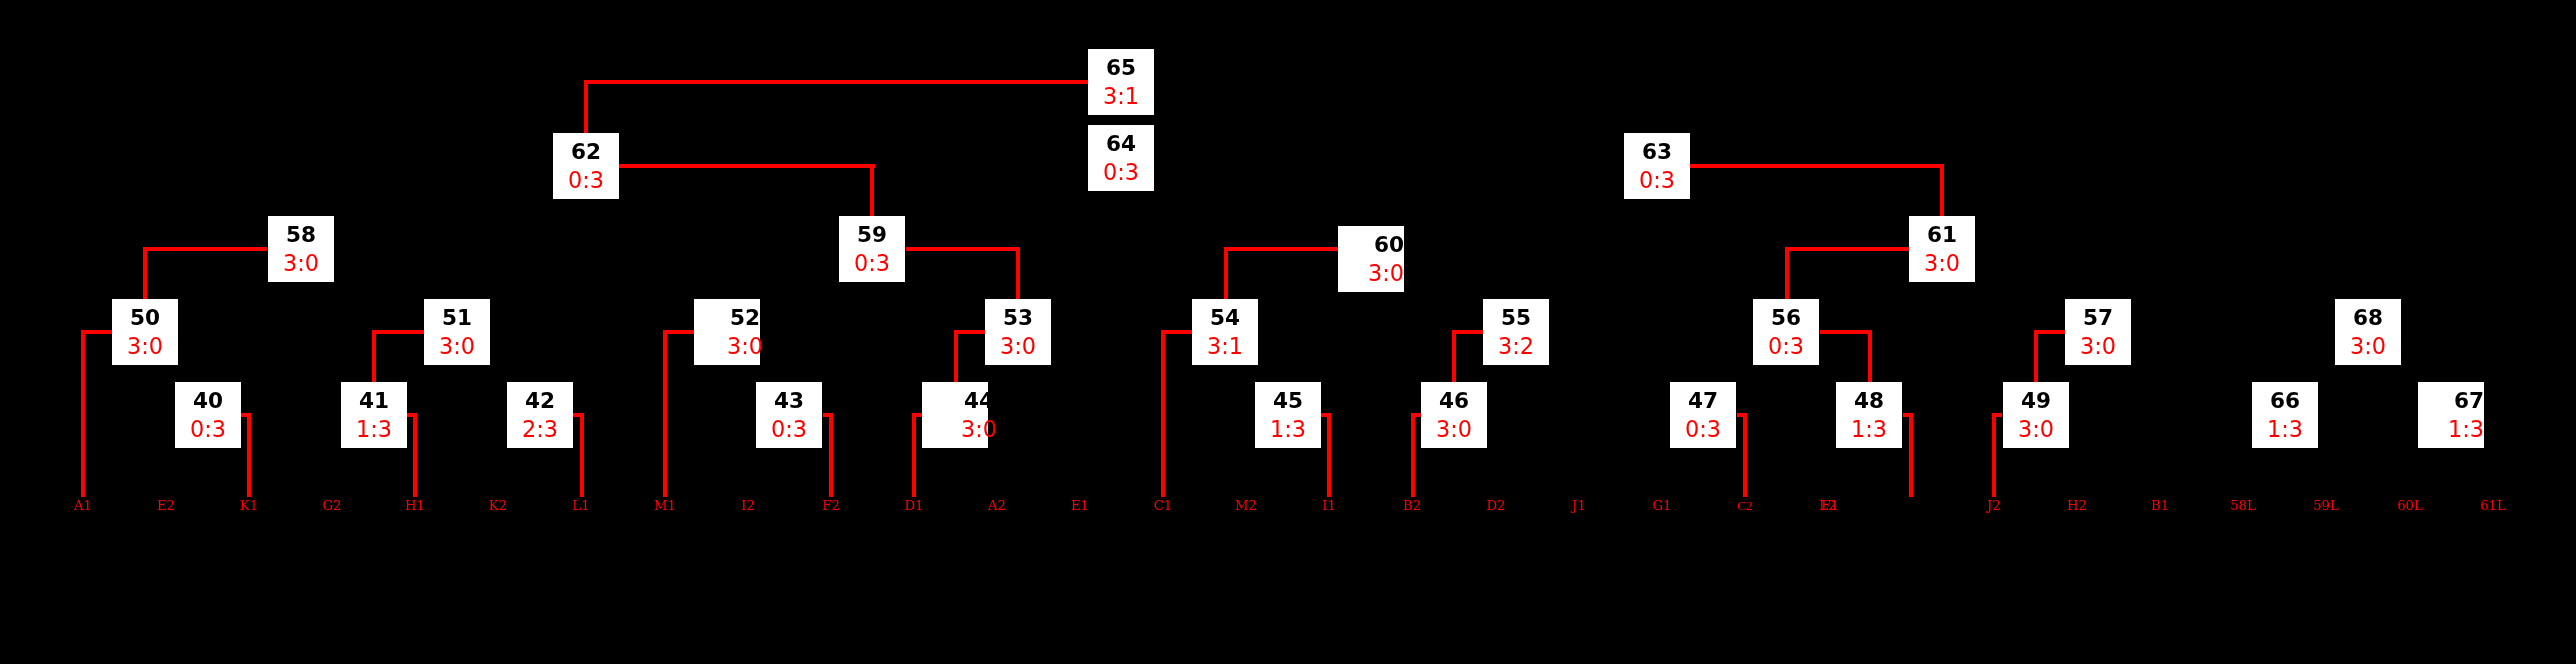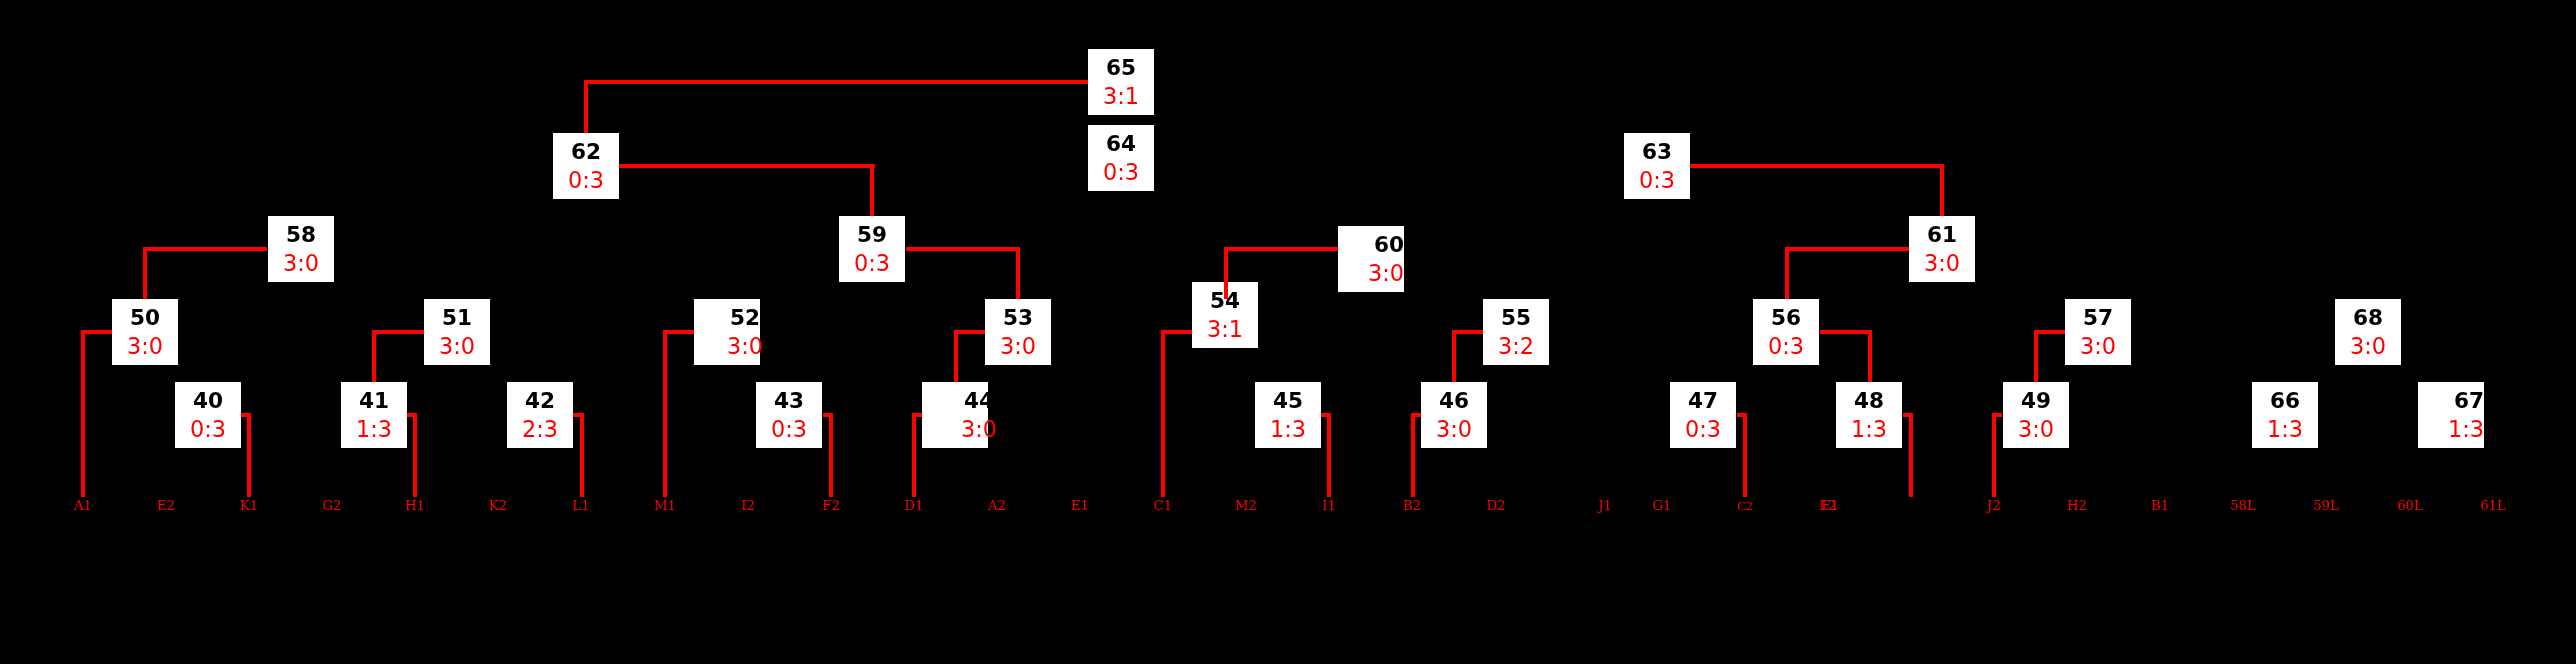--- a/index.html
+++ b/index.html
@@ -90,21 +90,21 @@
       <div class="score">3:0</div>
     </div>
     <div class="match" style="left: 694px; top: 299px; padding-left: 36px;">
       <div class="num">52</div>
       <div class="score">3:0</div>
     </div>
     <div class="match" style="left: 985px; top: 299px;">
       <div class="num">53</div>
       <div class="score">3:0</div>
     </div>
-    <div class="match" style="left: 1192px; top: 282px; align-items: center;">
+    <div class="match" style="left: 1192px; top: 299px; align-items: center;">
       <div class="num">54</div>
       <div class="score">3:1</div>
     </div>
     <div class="match" style="left: 1483px; top: 299px;">
       <div class="num">55</div>
       <div class="score">3:2</div>
     </div>
     <div class="match" style="left: 1753px; top: 299px;">
       <div class="num">56</div>
       <div class="score">0:3</div>
@@ -226,21 +226,21 @@
     <div class="leaf" style="left: 715px; top: 499px;">I2</div>
     <div class="leaf" style="left: 798px; top: 499px;">F2</div>
     <div class="leaf" style="left: 881px; top: 499px;">D1</div>
     <div class="leaf" style="left: 964px; top: 499px;">A2</div>
     <div class="leaf" style="left: 1047px; top: 499px;">E1</div>
     <div class="leaf" style="left: 1130px; top: 499px;">C1</div>
     <div class="leaf" style="left: 1213px; top: 499px;">M2</div>
     <div class="leaf" style="left: 1296px; top: 499px;">I1</div>
     <div class="leaf" style="left: 1379px; top: 499px;">B2</div>
     <div class="leaf" style="left: 1463px; top: 499px;">D2</div>
-    <div class="leaf" style="left: 1546px; top: 499px; text-align: right;">J1</div>
+    <div class="leaf" style="left: 1546px; top: 499px;">J1</div>
     <div class="leaf" style="left: 1629px; top: 499px;">G1</div>
     <div class="leaf" style="left: 1712px; top: 499px; font-family: Liberation Serif, serif;">C2</div>
     <div class="leaf" style="left: 1795px; top: 499px;">L2</div>
     <div class="leaf" style="left: 1797px; top: 499px;">F1</div>
     <div class="leaf" style="left: 1961px; top: 499px;">J2</div>
     <div class="leaf" style="left: 2044px; top: 499px;">H2</div>
     <div class="leaf" style="left: 2127px; top: 499px;">B1</div>
     <div class="leaf" style="left: 2210px; top: 499px;">58L</div>
     <div class="leaf" style="left: 2293px; top: 499px;">59L</div>
     <div class="leaf" style="left: 2377px; top: 499px;">60L</div>

